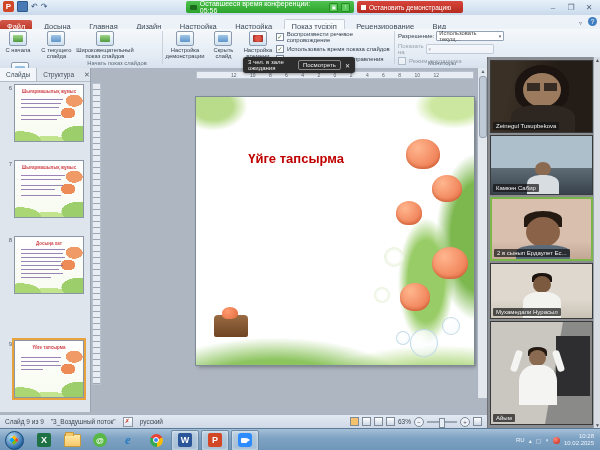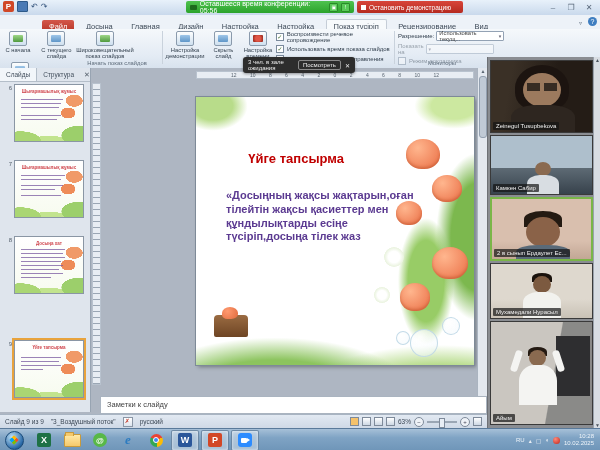--- a/index.html
+++ b/index.html
@@ -22,21 +22,21 @@
     color:#fff;display:flex;align-items:center;justify-content:center;}
   #stop-share{left:357px;top:1px;width:106px;height:12px;background:linear-gradient(#d8453a,#b52a20);
     border-radius:2px;color:#fff;font-size:6.5px;display:flex;align-items:center;gap:3px;padding:0 4px;box-sizing:border-box;}
   #stop-share .sq{width:5px;height:5px;background:#fff;}
   .winctl{top:2px;display:flex;gap:4px;right:4px;color:#5a6a7c;font-size:8px;}
   .winctl span{width:14px;height:10px;display:flex;align-items:center;justify-content:center;}
 
   
   #tabrow{left:0;top:15px;width:600px;height:14px;background:#edf2f8;border-bottom:1px solid #c5cdd7;}
   .tab{display:inline-block;font-size:7.5px;color:#3e4a58;padding:2px 7px 1px;cursor:default;}
-  .tab.file{background:linear-gradient(#d4574a,#b63425);color:#fff;border-radius:2px 2px 0 0;margin-left:42px;}
+  .tab.file{background:linear-gradient(#d4574a,#b63425);color:#fff;border-radius:2px 2px 0 0;}
   .tab.active{background:#f7fafc;border:1px solid #c5cdd7;border-bottom:none;border-radius:2px 2px 0 0;}
   #tab-help{right:3px;top:17px;width:9px;height:9px;border-radius:50%;background:#3f7ec0;color:#fff;
     font-size:7px;display:flex;align-items:center;justify-content:center;}
   #ribbon-collapse{right:18px;top:19px;font-size:6px;color:#5a6a7c;}
 
   
   #ribbon{left:0;top:29px;width:600px;height:39px;
     background:linear-gradient(#f5f8fb,#e3ebf4 70%,#d8e2ee);border-bottom:1px solid #b8c2ce;}
   .rgroup{position:absolute;top:0;height:38px;}
   .gsep{position:absolute;top:2px;width:1px;height:33px;background:#c9d2dc;}
@@ -419,29 +419,27 @@
     <div class="tulip t4"></div>
     <div class="tulip t5"></div>
     <div class="wflower w1"></div>
     <div class="wflower w2"></div>
     <div class="stump"></div>
     <div class="bird"></div>
     <div class="bubble b1"></div>
     <div class="bubble b2"></div>
     <div class="bubble b3"></div>
     <div id="slide-title">Үйге тапсырма</div>
-    <div id="slide-body">«Досыңның жақсы жақтарын,оған тілейтін жақсы қасиеттер мен құндылықтарды есіңе түсіріп,досыңа тілек жаз</div>
   </div>
 
   <div id="edscroll" class="abs">
     <span>▲</span>
     <span class="sthumb"></span>
   </div>
 
-  <div id="notes" class="abs">Заметки к слайду</div>
 
   <div id="statusbar" class="abs">
     <span>Слайд 9 из 9</span>
     <span>"3_Воздушный поток"</span>
     <span class="spell"></span>
     <span>русский</span>
     <span id="sb-right">
       <span class="viewic sel"></span>
       <span class="viewic"></span>
       <span class="viewic"></span>

